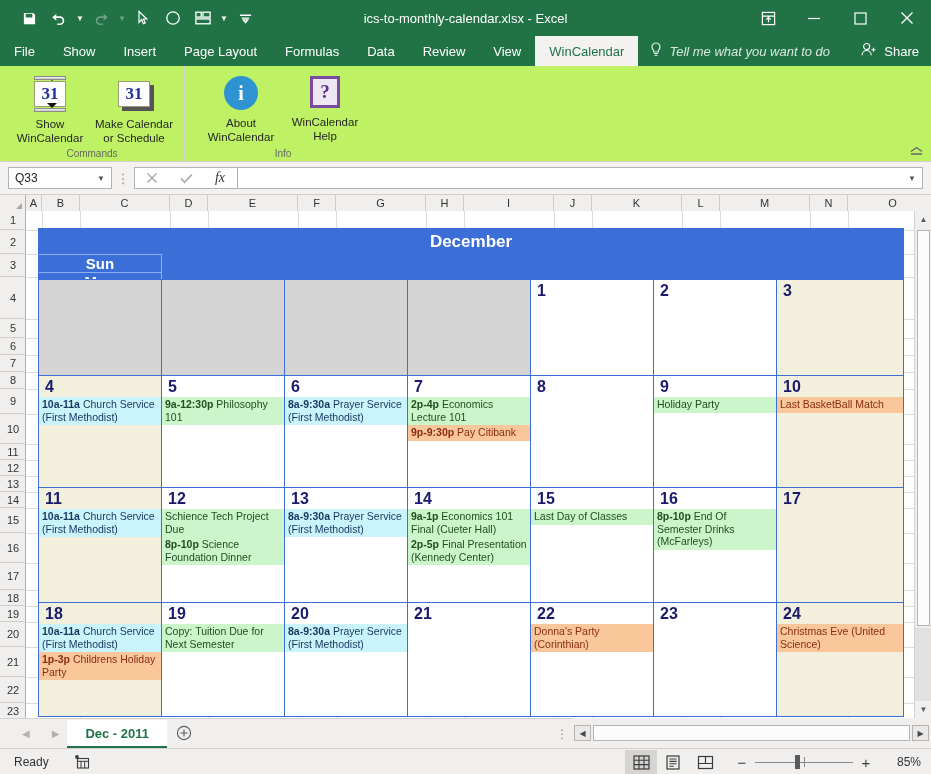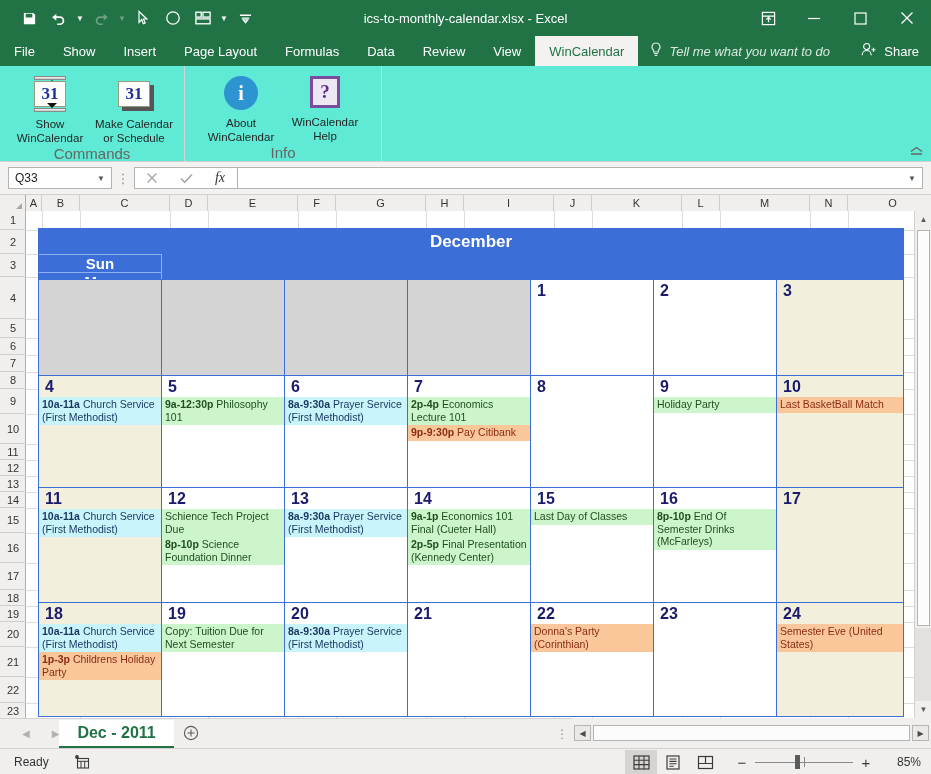--- a/index.html
+++ b/index.html
@@ -85,36 +85,36 @@
     font-style: italic;
   }
   .share {
     position: absolute; right: 12px; top: 0; height: 30px;
     display: flex; align-items: center; gap: 6px;
     color: #ffffff; font-size: 13px;
   }
 
   
   .ribbon {
-    background: #5eead4;
+    background: #bef264;
     height: 96px;
     flex: 0 0 96px;
     border-bottom: 1px solid #d2d0ce;
     display: flex;
     position: relative;
   }
   .rgroup {
     display: flex; flex-direction: column;
     border-right: 1px solid #d6d4d2;
     padding-top: 4px;
     height: 96px;
   }
   .rgroup-items { display: flex; flex: 1; align-items: flex-start; }
   .rgroup-label {
-    text-align: center; font-size: 15px; color: #666;
+    text-align: center; font-size: 10px; color: #666;
     padding-bottom: 3px;
   }
   .rbtn {
     width: 84px;
     display: flex; flex-direction: column; align-items: center;
     padding-top: 6px;
     font-size: 11.5px; color: #262626; line-height: 1.22;
     text-align: center;
   }
   .rbtn .lbl { padding: 0 2px; }
@@ -335,23 +335,23 @@
     display: flex; align-items: flex-end;
     border-top: 1px solid #d4d2d0;
     position: relative;
   }
   .tabnav { display: flex; align-items: center; height: 30px; padding-left: 22px; gap: 22px; }
   .tabnav span { color: #b4b2b0; font-size: 10px; }
   .sheettab {
     height: 28px; padding: 0 18px;
     background: #ffffff;
     display: flex; align-items: center;
-    font-size: 16px; font-weight: bold; color: #217346;
+    font-size: 13px; font-weight: bold; color: #217346;
     border-bottom: 2px solid #217346;
-    margin-left: 0;
+    margin-left: 8px;
   }
   .addsheet {
     width: 34px; height: 30px;
     display: flex; align-items: center; justify-content: center;
     color: #5b5b5b; font-size: 15px;
   }
   .sheet-dots {
     position: absolute; left: 556px; bottom: 8px;
     color: #8a8a8a; font-size: 12px; line-height: 1;
   }
@@ -782,21 +782,21 @@
               </div>
               <div class="cal-day" style="width: 123px;">
                 <div class="daynum">22</div>
                 <div class="ev orange"><span>Donna's Party (Corinthian)</span></div>
               </div>
               <div class="cal-day" style="width: 123px;">
                 <div class="daynum">23</div>
               </div>
               <div class="cal-day weekendbg" style="width: 126px;">
                 <div class="daynum">24</div>
-                <div class="ev orange"><span>Semester Eve (United States)</span></div>
+                <div class="ev orange"><span>Christmas Eve (United Science)</span></div>
               </div>
             </div>
           </div>
       </div>
 
     </div>
 
     <div class="vscroll">
       <div class="vsb-btn">▲</div>
       <div class="vsb-thumb" style="top:19px; height:396px;"></div>

